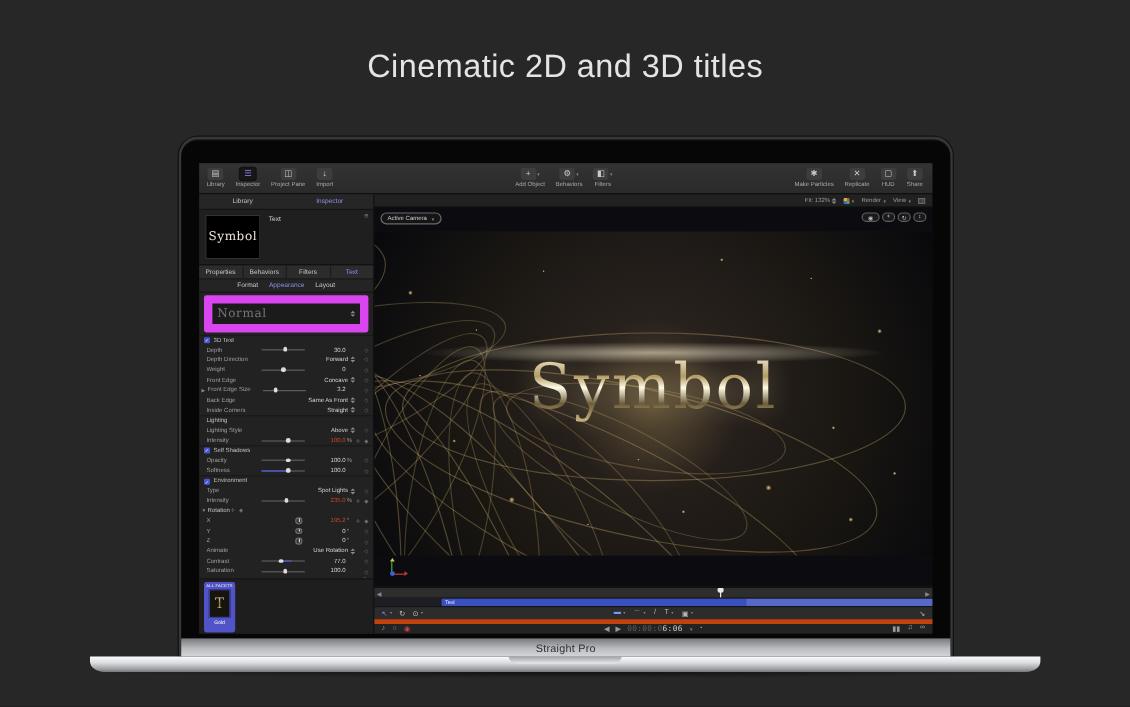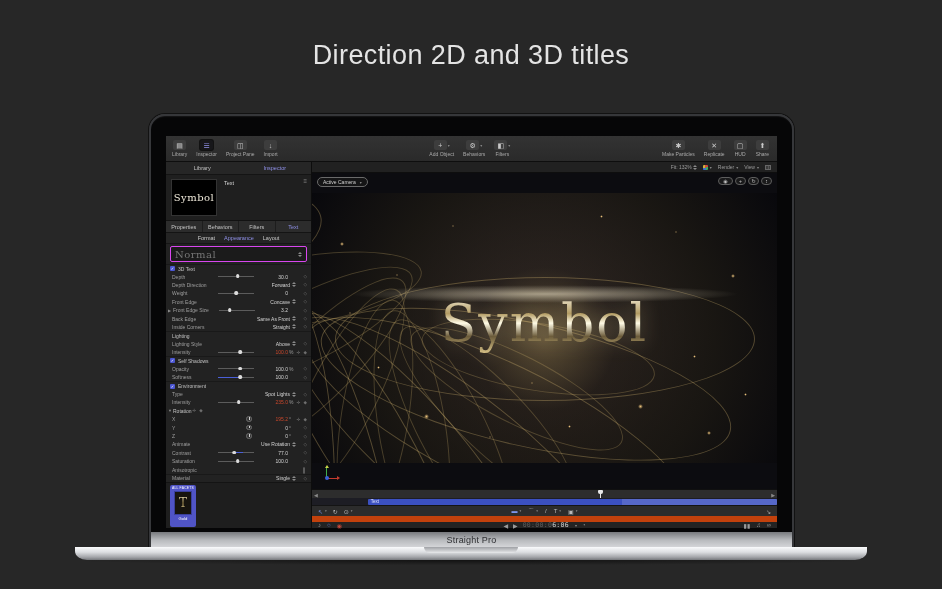--- a/index.html
+++ b/index.html
@@ -56,21 +56,21 @@
 
   .insp-tabs { height:12px; display:flex; background:#2c2c2c; border-bottom:1px solid #141414; flex:0 0 auto; }
   .insp-tab { flex:1; display:flex; align-items:center; justify-content:center; font-size:5.5px; color:#c3c3c3;
     border-right:1px solid #1d1d1d; }
   .insp-tab:last-child { border-right:none; }
   .insp-tab.active { color:#8f90e8; }
   .sub-tabs { height:11px; display:flex; align-items:center; justify-content:center; gap:9px; background:#242424;
     border-bottom:1px solid #161616; font-size:5.5px; color:#c9c9c9; flex:0 0 auto; }
   .sub-tab.active { color:#8f90e8; }
 
-  .blend { height:16px; margin:2px 4px; background:#1b1b1b; border:1px solid #d946ef; border-radius:2px;
+  .blend { height:31px; margin:2px 4px; background:#1b1b1b; border:7px solid #d946ef; border-radius:2px;
     display:flex; align-items:center; padding:0 4px; flex:0 0 auto; position:relative; }
   .blend .name { font-family:"DejaVu Serif", serif; font-size:10px; color:#767676; letter-spacing:.5px; }
   .stepper { margin-left:auto; display:flex; flex-direction:column; gap:1px; align-items:center; }
   .stepper i { width:0; height:0; border-left:2px solid transparent; border-right:2px solid transparent; display:block; }
   .stepper .up { border-bottom:2.5px solid #8a8a8a; }
   .stepper .dn { border-top:2.5px solid #8a8a8a; }
 
   .rows { flex:1; overflow:hidden; }
   .row { display:flex; align-items:center; height:8.4px; padding:0 3px 0 6px; font-size:5px; color:#9f9f9f; }
   .row.sep { border-top:1px solid #191919; }
@@ -153,34 +153,34 @@
   .track-bar .lite { position:absolute; left:62%; right:0; top:0; bottom:0; background:rgba(255,255,255,.14); }
   .track-bar .tlbl { position:absolute; left:3px; top:0; font-size:4.5px; color:#dfe3ff; line-height:6px; }
   .toolsrow { height:11px; background:#2c2c2c; border-top:1px solid #141414; display:flex; align-items:center;
     padding:0 6px; flex:0 0 auto; position:relative; }
   .toolsrow .grp { display:flex; gap:6px; align-items:center; }
   .toolsrow .ctr { position:absolute; left:50%; transform:translateX(-50%); display:flex; gap:7px; }
   .tool { display:flex; align-items:center; gap:1px; font-size:6px; color:#b9b9b9; }
   .tool.blue { color:#7b96ef; }
   .tool .tb-caret { font-size:3.5px; }
   .toolsrow .rgt { margin-left:auto; color:#a8a8a8; font-size:6px; }
-  .transport { height:12px; background:#232323; border-top:6px solid #c2410c; display:flex; align-items:center;
+  .transport { height:12px; background:#232323; border-top:4px solid #c2410c; display:flex; align-items:center;
     padding:0 6px; flex:0 0 auto; position:relative; font-size:6px; color:#9a9a9a; }
   .transport .grp { display:flex; gap:6px; align-items:center; }
   .transport .ctr { position:absolute; left:50%; transform:translateX(-50%); display:flex; gap:5px; align-items:center; }
   .tc { font-family:"DejaVu Sans Mono", monospace; font-size:6.5px; letter-spacing:.3px; }
   .tc .dim { color:#5d5d5d; } .tc .brt { color:#cfcfcf; }
   .t-ico { font-size:6px; color:#9a9a9a; }
   .t-ico.blue { color:#6f8bef; } .t-ico.red { color:#c4483a; }
   .transport .rgt { margin-left:auto; display:flex; gap:6px; }
 </style>
 </head>
 <body>
 
-<div class="headline">Direction 2D and 3D titles</div>
+<div class="headline">Cinematic 2D and 3D titles</div>
 
 <div class="screen">
   <div class="app">
 
     <div class="mo-toolbar">
       <div class="tb-group" id="tb-left">
           <div class="tb-btn">
             <div style="display: flex; align-items: center;">
               <div class="tb-ico">▤</div>
             </div>

